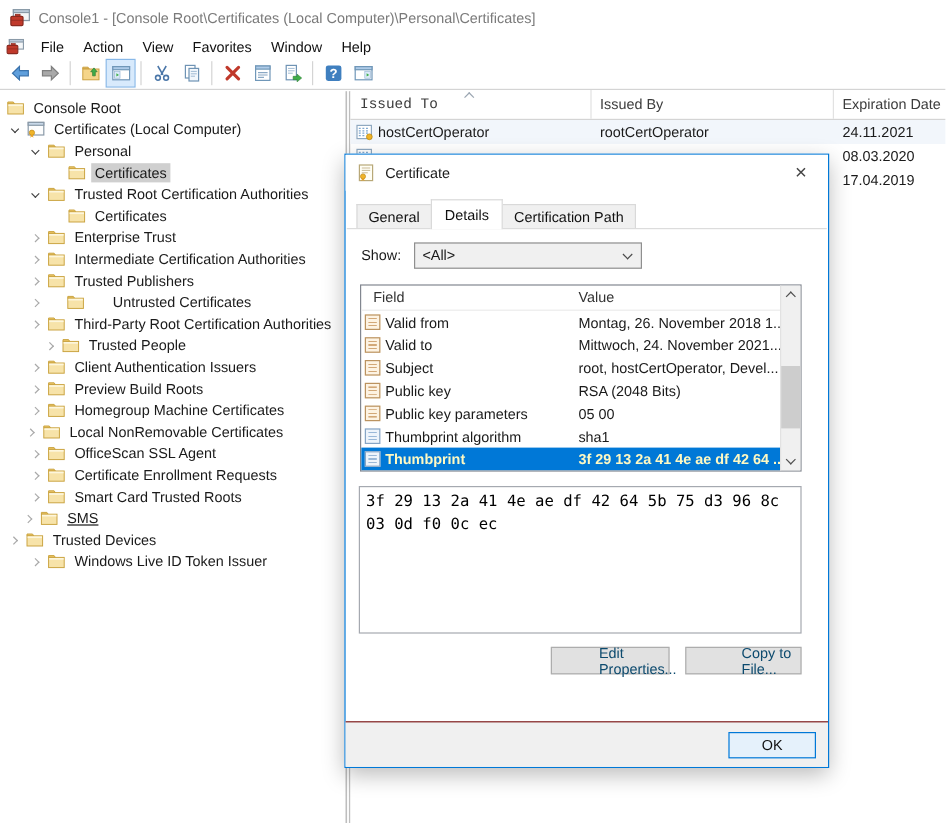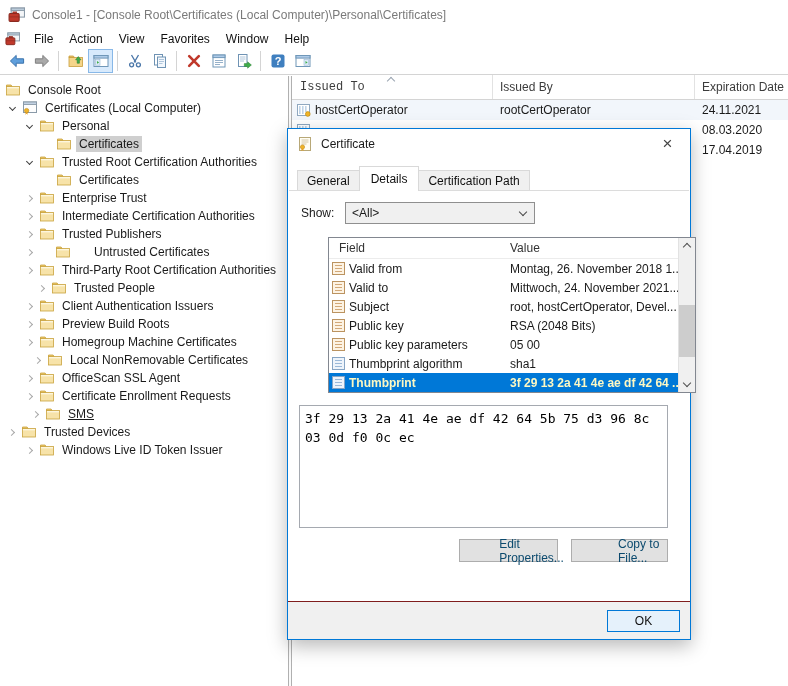--- a/index.html
+++ b/index.html
@@ -73,21 +73,21 @@
   .tab.active { height:25px; margin-top:0; background:#fff; position:relative; z-index:3; padding:0 11px; }
   #page-line { position:absolute; left:1px; right:1px; top:61px; height:1px; background:#dcdcdc; }
 
   #show-label { position:absolute; left:13px; top:77px; }
   #show-combo { position:absolute; left:57px; top:73px; width:190px; height:22px; background:#f0f0f0;
     border:1px solid #8f8f8f; display:flex; align-items:center; padding-left:6px; }
   #show-combo .cbx-chev { position:absolute; right:8px; top:8px; width:6px; height:6px;
     border-right:1.4px solid #4a4a4a; border-bottom:1.4px solid #4a4a4a; transform:rotate(45deg); margin-top:-2px; }
 
   #field-list { position:absolute; left:12px; top:108px; width:368px; height:156px;
-    border:1px solid #828790; background:#fff;margin-left:28px; }
+    border:1px solid #828790; background:#fff; }
   #fl-inner { position:absolute; left:0; top:0; right:17px; bottom:0; overflow:hidden; }
   #fl-header { position:relative; height:21px; border-bottom:1px solid #ececec; display:flex; align-items:center; color:#333; }
   #fl-header .h1 { padding-left:10px; }
   #fl-header .h2 { position:absolute; left:181px; }
   .f-row { position:relative; height:19px; display:flex; align-items:center; padding-left:3px; white-space:nowrap; }
   .f-row.selected { background:#0078d7; color:#fef9c3;font-weight:bold; }
   .f-ic { width:13px; height:13px; flex:0 0 13px; margin-right:4px; border:1px solid; background:#fff; position:relative; }
   .f-ic::before { content:""; position:absolute; inset:2px; }
   .f-ic.tan { border-color:#bb9360; background:#fdf3e3; }
   .f-ic.tan::before { background:repeating-linear-gradient(#d2a878 0 1px, transparent 1px 3px); }
@@ -383,21 +383,21 @@
         <span class="chev col">
           <i></i>
         </span>
         <span class="tree-ic"><svg viewBox="0 0 16 16">
             <path d="M1.5 4.5V3h4.6l1 1.5z" fill="#efc968" stroke="#c9a23e" stroke-width=".8"></path>
             <rect x="1.5" y="4.5" width="13" height="8.5" fill="#f7e3a9" stroke="#c9a23e" stroke-width=".8"></rect>
             <rect x="2" y="5" width="12" height="1.4" fill="#fdf6dd"></rect>
           </svg></span>
         <span class="tree-label">Homegroup Machine Certificates</span>
       </div>
-      <div class="tree-row" style="padding-left: 30px;">
+      <div class="tree-row" style="padding-left: 18px;">
         <span class="chev col">
           <i></i>
         </span>
         <span class="tree-ic"><svg viewBox="0 0 16 16">
             <path d="M1.5 4.5V3h4.6l1 1.5z" fill="#efc968" stroke="#c9a23e" stroke-width=".8"></path>
             <rect x="1.5" y="4.5" width="13" height="8.5" fill="#f7e3a9" stroke="#c9a23e" stroke-width=".8"></rect>
             <rect x="2" y="5" width="12" height="1.4" fill="#fdf6dd"></rect>
           </svg></span>
         <span class="tree-label">Local NonRemovable Certificates</span>
       </div>
@@ -416,21 +416,32 @@
         <span class="chev col">
           <i></i>
         </span>
         <span class="tree-ic"><svg viewBox="0 0 16 16">
             <path d="M1.5 4.5V3h4.6l1 1.5z" fill="#efc968" stroke="#c9a23e" stroke-width=".8"></path>
             <rect x="1.5" y="4.5" width="13" height="8.5" fill="#f7e3a9" stroke="#c9a23e" stroke-width=".8"></rect>
             <rect x="2" y="5" width="12" height="1.4" fill="#fdf6dd"></rect>
           </svg></span>
         <span class="tree-label">Certificate Enrollment Requests</span>
       </div>
-      <div class="tree-row" style="padding-left: 28px; text-decoration: underline;">
+      <div class="tree-row" style="padding-left: 22px;">
+        <span class="chev col">
+          <i></i>
+        </span>
+        <span class="tree-ic"><svg viewBox="0 0 16 16">
+            <path d="M1.5 4.5V3h4.6l1 1.5z" fill="#efc968" stroke="#c9a23e" stroke-width=".8"></path>
+            <rect x="1.5" y="4.5" width="13" height="8.5" fill="#f7e3a9" stroke="#c9a23e" stroke-width=".8"></rect>
+            <rect x="2" y="5" width="12" height="1.4" fill="#fdf6dd"></rect>
+          </svg></span>
+        <span class="tree-label">Smart Card Trusted Roots</span>
+      </div>
+      <div class="tree-row" style="padding-left: 16px; text-decoration: underline;">
         <span class="chev col">
           <i></i>
         </span>
         <span class="tree-ic"><svg viewBox="0 0 16 16">
             <path d="M1.5 4.5V3h4.6l1 1.5z" fill="#efc968" stroke="#c9a23e" stroke-width=".8"></path>
             <rect x="1.5" y="4.5" width="13" height="8.5" fill="#f7e3a9" stroke="#c9a23e" stroke-width=".8"></rect>
             <rect x="2" y="5" width="12" height="1.4" fill="#fdf6dd"></rect>
           </svg></span>
         <span class="tree-label">SMS</span>
       </div>

